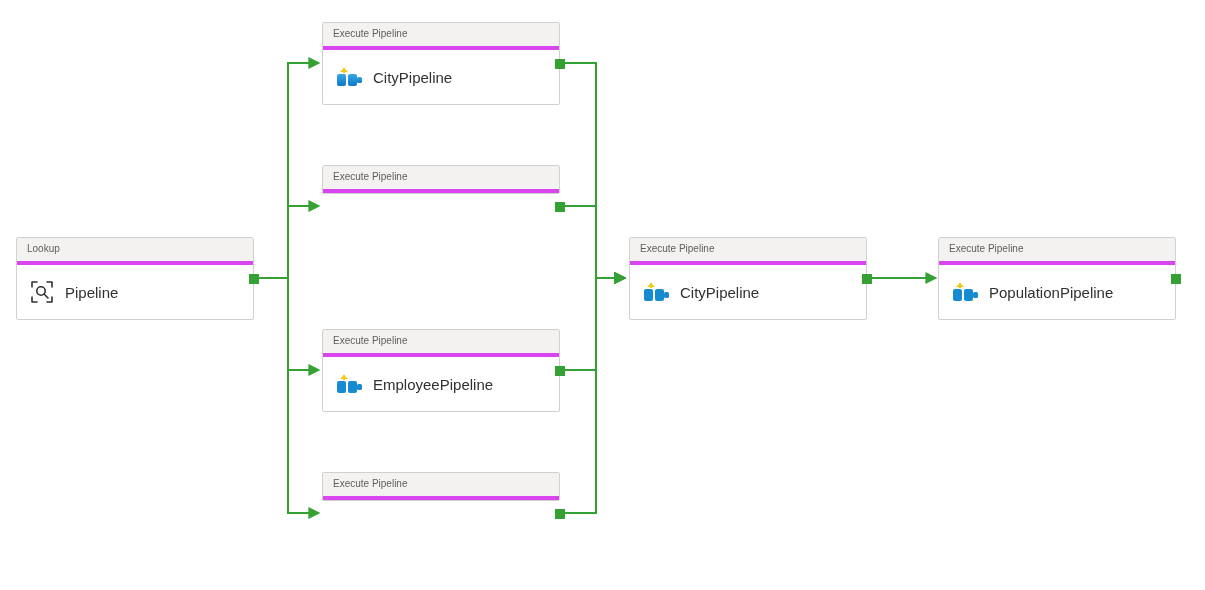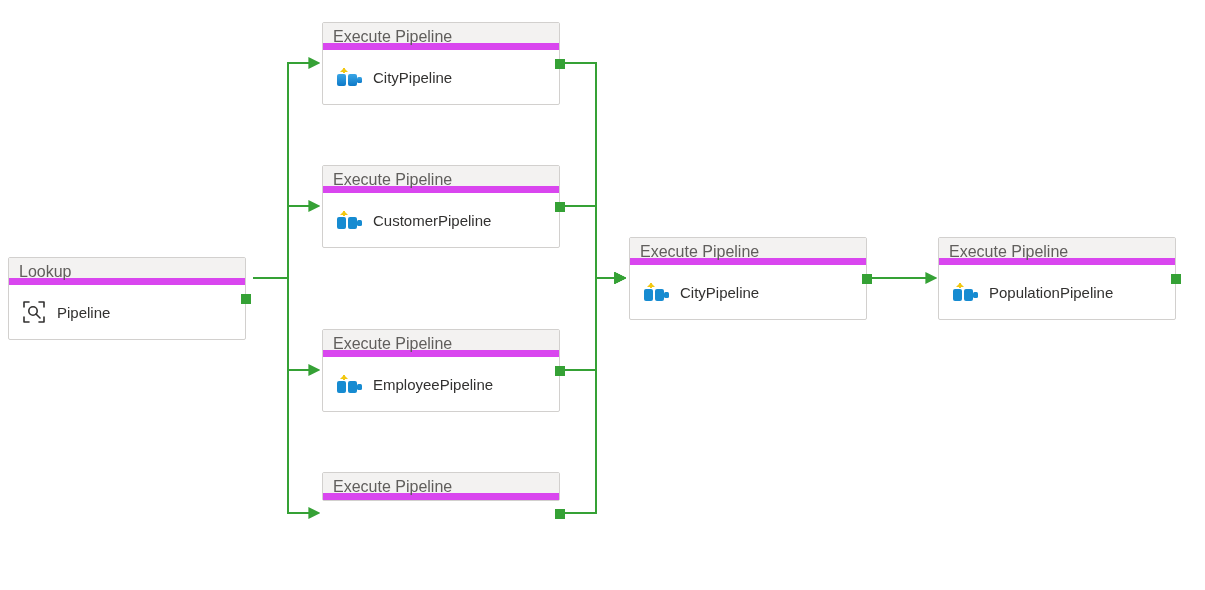--- a/index.html
+++ b/index.html
@@ -28,23 +28,23 @@
   .node {
     position: absolute;
     width: 238px;
     border: 1px solid #d2d0ce;
     background: #ffffff;
     box-sizing: border-box;
     border-radius: 2px;
   }
   .node .hdr {
     background: #f3f2f1;
-    border-bottom: 7px solid #d946ef;
+    border-bottom: 4px solid #d946ef;
     color: #605e5c;
-    font-size: 16px;
+    font-size: 10px;
     padding: 5px 10px 4px;
     box-sizing: border-box;
     height: 27px;
   }
   .node .body {
     display: flex;
     align-items: center;
     gap: 10px;
     padding: 24px 12px;
     height: 54px;
@@ -90,21 +90,21 @@
 
       <path d="M 565 63  H 596 V 278 H 624" marker-end="url(#arrow)"></path>
       <path d="M 565 206 H 596 V 278 H 624" marker-end="url(#arrow)"></path>
       <path d="M 565 370 H 596 V 278 H 624" marker-end="url(#arrow)"></path>
       <path d="M 565 513 H 596 V 278 H 624" marker-end="url(#arrow)"></path>
 
       <path d="M 871 278 H 935" marker-end="url(#arrow)"></path>
     </g>
   </svg>
 
-  <div class="node" style="left:8px; top:237px;margin-top:20px;">
+  <div class="node" style="left:16px; top:237px;">
     <div class="hdr">
       <span>Lookup</span>
     </div>
     <div class="body">
       <span class="icon">
         <svg width="26" height="26" viewBox="0 0 26 26">
           <g stroke="#323130" stroke-width="1.6" fill="none" stroke-linecap="round">
             <path d="M3 3 H8 M3 3 V8"></path>
             <path d="M23 3 H18 M23 3 V8"></path>
             <path d="M3 23 H8 M3 23 V18"></path>
@@ -141,92 +141,80 @@
       </span>
       <span class="label">CityPipeline</span>
     </div>
     <div class="port right" style="top:36px;"></div>
   </div>
 
   <div class="node" style="left:322px; top:165px;">
     <div class="hdr">
       <span>Execute Pipeline</span>
     </div>
+    <div class="port right" style="top:36px;"></div>
+  </div>
+
+  <div class="node" style="left:322px; top:329px;">
+    <div class="hdr">
+      <span>Execute Pipeline</span>
+    </div>
     <div class="body">
       <span class="icon">
         <svg width="28" height="24" viewBox="0 0 28 24">
           <rect x="2" y="9" width="9" height="12" rx="2" fill="#168bd1"></rect>
           <rect x="13" y="9" width="9" height="12" rx="2" fill="#168bd1"></rect>
           <rect x="22" y="12" width="5" height="6" rx="1.5" fill="#168bd1"></rect>
           <path d="M9 3 L13 7 L5 7 Z" fill="#f2c811"></path>
           <path d="M9 3 L9 8" stroke="#f2c811" stroke-width="2"></path>
         </svg>
       </span>
-      <span class="label">CustomerPipeline</span>
-    </div>
-    <div class="port right" style="top:36px;"></div>
-  </div>
-
-  <div class="node" style="left:322px; top:329px;">
+      <span class="label">EmployeePipeline</span>
+    </div>
+    <div class="port right" style="top:36px;"></div>
+  </div>
+
+  <div class="node" style="left:322px; top:472px;">
+    <div class="hdr">
+      <span>Execute Pipeline</span>
+    </div>
+    <div class="port right" style="top:36px;"></div>
+  </div>
+
+  <div class="node" style="left:629px; top:237px;">
     <div class="hdr">
       <span>Execute Pipeline</span>
     </div>
     <div class="body">
       <span class="icon">
         <svg width="28" height="24" viewBox="0 0 28 24">
           <rect x="2" y="9" width="9" height="12" rx="2" fill="#168bd1"></rect>
           <rect x="13" y="9" width="9" height="12" rx="2" fill="#168bd1"></rect>
           <rect x="22" y="12" width="5" height="6" rx="1.5" fill="#168bd1"></rect>
           <path d="M9 3 L13 7 L5 7 Z" fill="#f2c811"></path>
           <path d="M9 3 L9 8" stroke="#f2c811" stroke-width="2"></path>
         </svg>
       </span>
-      <span class="label">EmployeePipeline</span>
-    </div>
-    <div class="port right" style="top:36px;"></div>
-  </div>
-
-  <div class="node" style="left:322px; top:472px;">
-    <div class="hdr">
-      <span>Execute Pipeline</span>
-    </div>
-    <div class="port right" style="top:36px;"></div>
-  </div>
-
-  <div class="node" style="left:629px; top:237px;">
+      <span class="label">CityPipeline</span>
+    </div>
+    <div class="port right" style="top:36px;"></div>
+  </div>
+
+  <div class="node" style="left:938px; top:237px;">
     <div class="hdr">
       <span>Execute Pipeline</span>
     </div>
     <div class="body">
       <span class="icon">
         <svg width="28" height="24" viewBox="0 0 28 24">
           <rect x="2" y="9" width="9" height="12" rx="2" fill="#168bd1"></rect>
           <rect x="13" y="9" width="9" height="12" rx="2" fill="#168bd1"></rect>
           <rect x="22" y="12" width="5" height="6" rx="1.5" fill="#168bd1"></rect>
           <path d="M9 3 L13 7 L5 7 Z" fill="#f2c811"></path>
           <path d="M9 3 L9 8" stroke="#f2c811" stroke-width="2"></path>
         </svg>
       </span>
-      <span class="label">CityPipeline</span>
-    </div>
-    <div class="port right" style="top:36px;"></div>
-  </div>
-
-  <div class="node" style="left:938px; top:237px;">
-    <div class="hdr">
-      <span>Execute Pipeline</span>
-    </div>
-    <div class="body">
-      <span class="icon">
-        <svg width="28" height="24" viewBox="0 0 28 24">
-          <rect x="2" y="9" width="9" height="12" rx="2" fill="#168bd1"></rect>
-          <rect x="13" y="9" width="9" height="12" rx="2" fill="#168bd1"></rect>
-          <rect x="22" y="12" width="5" height="6" rx="1.5" fill="#168bd1"></rect>
-          <path d="M9 3 L13 7 L5 7 Z" fill="#f2c811"></path>
-          <path d="M9 3 L9 8" stroke="#f2c811" stroke-width="2"></path>
-        </svg>
-      </span>
       <span class="label">PopulationPipeline</span>
     </div>
     <div class="port right" style="top:36px;"></div>
   </div>
 
 </div>
 
 </body></html>

